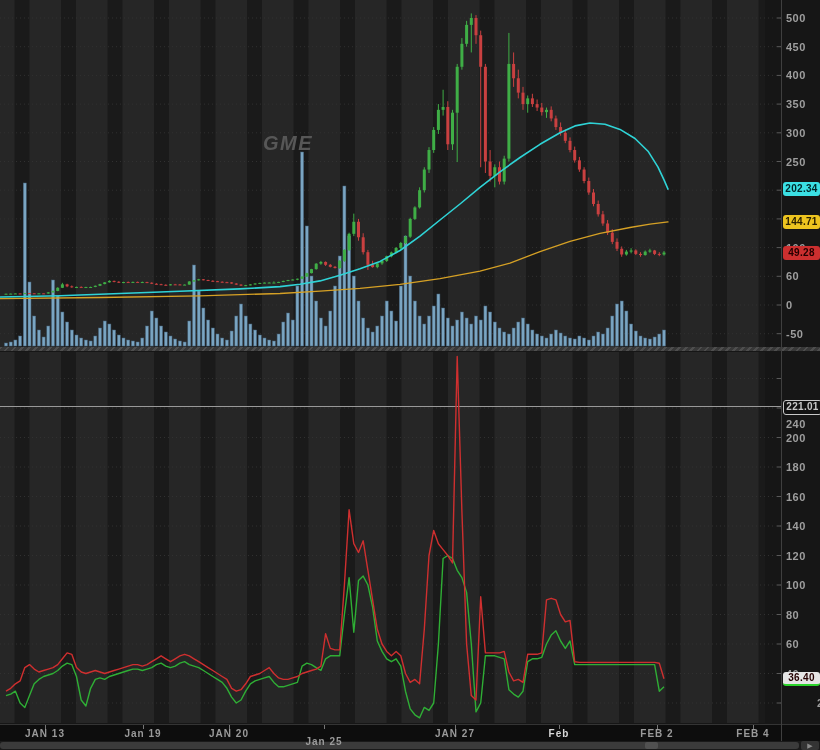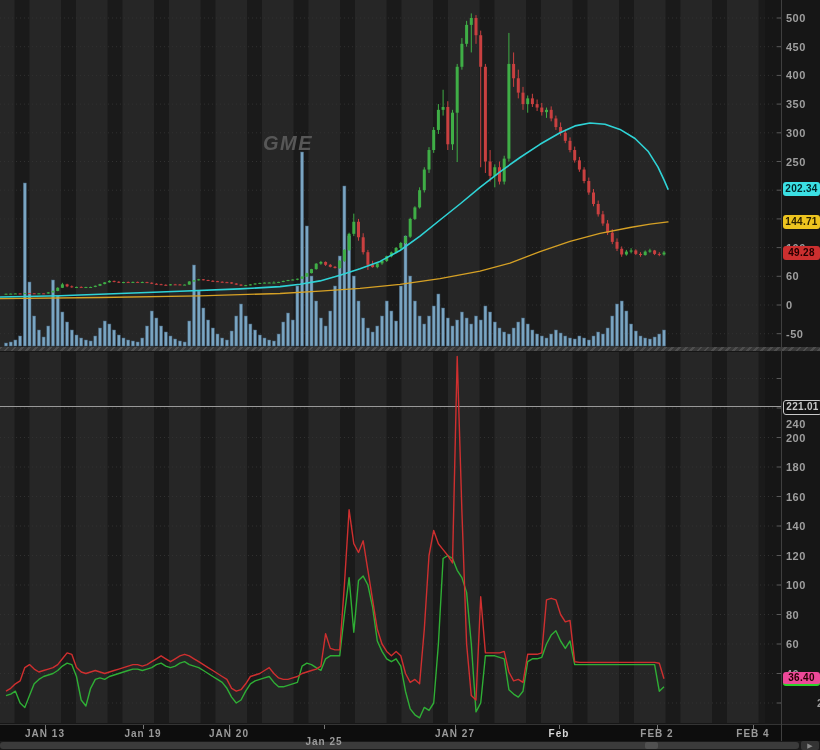--- a/index.html
+++ b/index.html
@@ -594,15 +594,15 @@
       <div class="dtick" style="left: 559px;"></div>
       <div class="dlabel bold" style="left: 559px;">Feb</div>
       <div class="dtick" style="left: 657px;"></div>
       <div class="dlabel" style="left: 657px;">FEB 2</div>
       <div class="dtick" style="left: 753px;"></div>
       <div class="dlabel" style="left: 753px;">FEB 4</div>
       <div class="flag" style="top: 181.857px; background: rgb(59, 224, 228); color: rgb(0, 40, 42);">202.34</div>
       <div class="flag" style="top: 214.936px; background: rgb(237, 196, 31); color: rgb(42, 32, 0);">144.71</div>
       <div class="flag" style="top: 245.531px; background: rgb(204, 47, 47); color: rgb(36, 0, 0);">49.28</div>
       <div class="flag" style="top: 399.51px; background: rgb(18, 18, 18); color: rgb(200, 200, 200); border: 1px solid rgb(200, 200, 200); line-height: 12px; height: 13px;">221.01</div>
-      <div class="flag" style="top: 671.81px; background: #ec4899; color: rgb(36, 0, 0); border-bottom: 2px solid rgb(43, 212, 43); height: 12px; line-height: 12px;">36.40</div>
+      <div class="flag" style="top: 671.81px; background: #e5e5e5; color: rgb(36, 0, 0); border-bottom: 2px solid rgb(43, 212, 43); height: 12px; line-height: 12px;">36.40</div>
     </div>
 </div>
 
 </body></html>

